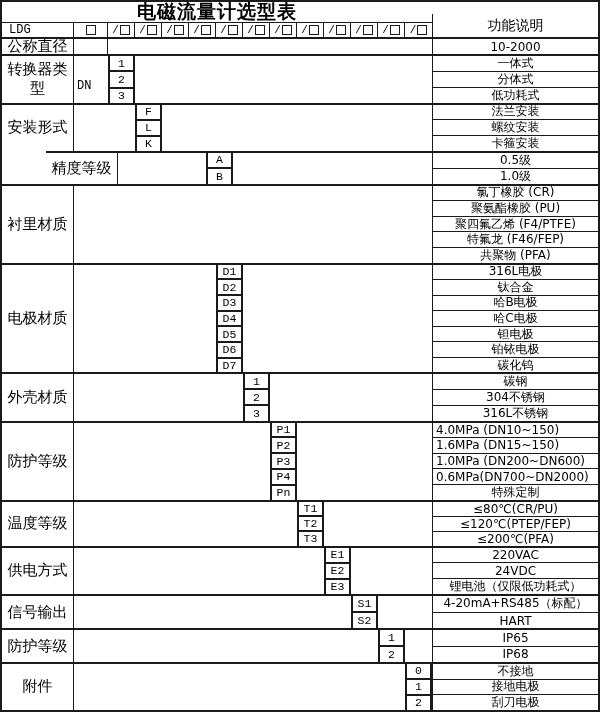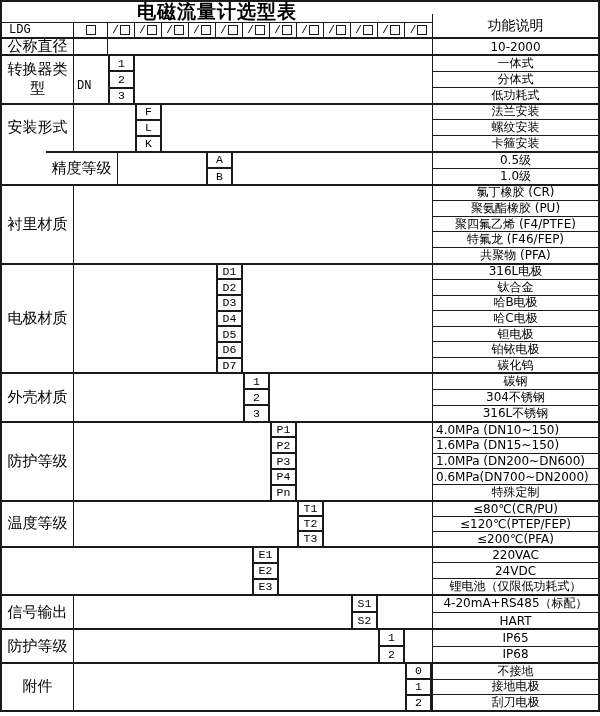--- a/index.html
+++ b/index.html
@@ -252,20 +252,21 @@
     </div>
     <div class="fill"></div>
     <div class="descs">
       <div class="desc">≤80℃(CR/PU)</div>
       <div class="desc">≤120℃(PTEP/FEP)</div>
       <div class="desc">≤200℃(PFA)</div>
     </div>
   </div>
 
   <div class="section" style="height:48.2px;">
+    <div class="cat">供电方式</div>
     <div class="sp" style="width:250px;"></div>
     <div class="codes">
       <div class="code">E1</div>
       <div class="code">E2</div>
       <div class="code">E3</div>
     </div>
     <div class="fill"></div>
     <div class="descs">
       <div class="desc">220VAC</div>
       <div class="desc">24VDC</div>

